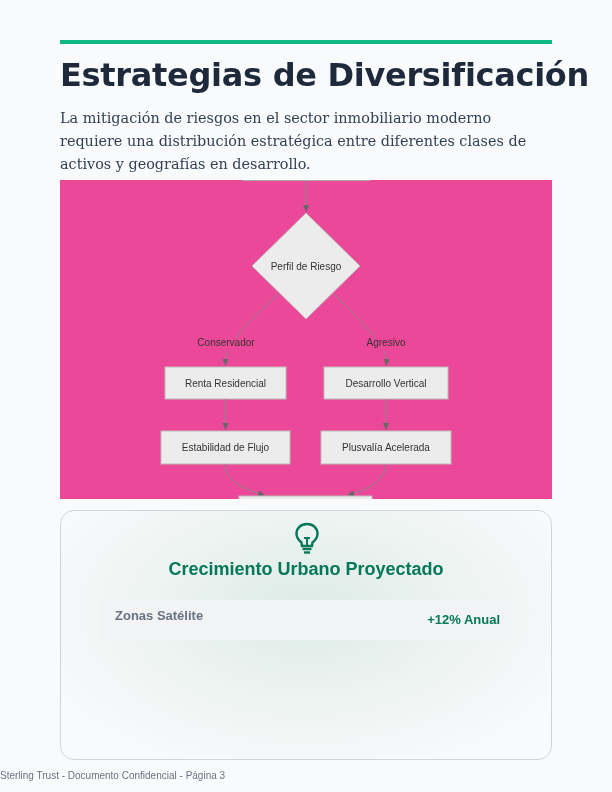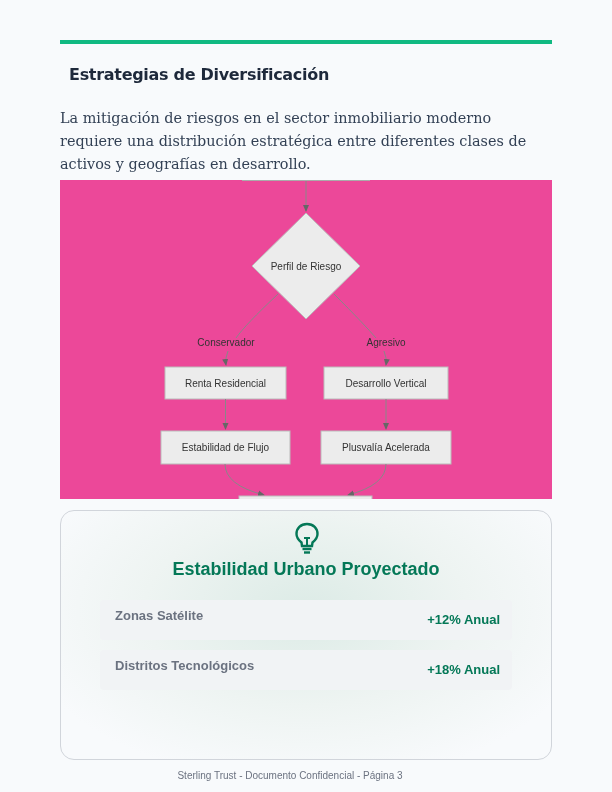--- a/index.html
+++ b/index.html
@@ -1,30 +1,30 @@
 <!DOCTYPE html>
 <html><head>
 <meta charset="utf-8">
 <style>
   html, body { margin:0; padding:0; }
   body { width:612px; height:792px; background:#f8fafc; position:relative; overflow:hidden; font-family:"Liberation Sans", sans-serif; }
   .topbar { position:absolute; left:60px; top:40px; width:492px; height:4px; background:#10b981; }
-  .title { position:absolute; left:60px; top:56px; font-family:"DejaVu Sans", sans-serif; font-weight:bold; font-size:16px; color:#1e293b; letter-spacing:-0.3px; margin:9px; }
+  .title { position:absolute; left:60px; top:56px; font-family:"DejaVu Sans", sans-serif; font-weight:bold; font-size:32px; color:#1e293b; letter-spacing:-0.3px; margin:0; }
   .intro { position:absolute; left:60px; top:107px; width:495px; font-family:"DejaVu Serif", serif; font-size:14.4px; line-height:23px; color:#334155; margin:0; }
   .diagram { position:absolute; left:60px; top:180px; width:492px; height:319px; background:#ec4899; overflow:hidden; }
   .diagram svg { position:absolute; left:0; top:0; }
   .node-text { font-family:"Liberation Sans", sans-serif; font-size:10px; fill:#333; }
   .card { position:absolute; left:60px; top:510px; width:490px; height:248px; border:1px solid #d1d5db; border-radius:14px;
           background: radial-gradient(ellipse 60% 70% at 50% 40%, #dcebe6 0%, #eef4f2 55%, #f8fafc 100%); }
   .bulb { position:absolute; left:231px; top:10px; width:30px; height:34px; }
   .card-title { position:absolute; left:0; right:0; top:48px; text-align:center; font-family:"Liberation Sans", sans-serif; font-weight:bold; font-size:18px; color:#047857; }
   .row { position:absolute; left:39px; width:412px; height:40px; background:#f1f3f5; border-radius:4px; }
   .row .label { position:absolute; left:15px; top:8px; font-family:"Liberation Sans", sans-serif; font-weight:bold; font-size:13px; color:#6b7280; }
   .row .value { position:absolute; right:12px; top:12px; font-family:"Liberation Sans", sans-serif; font-weight:bold; font-size:13px; color:#047857;margin-left:44px; }
-  .footer { position:absolute; left:0; width:580px; top:770px; text-align:center; font-family:"Liberation Sans", sans-serif; font-size:10px; color:#6b7280; }
+  .footer { position:absolute; left:0; width:580px; top:770px; font-family:"Liberation Sans", sans-serif; font-size:10px; color:#6b7280; }
 </style>
 </head>
 <body>
 
 <div class="topbar"></div>
 <h1 class="title">Estrategias de Diversificación</h1>
 <p class="intro">La mitigación de riesgos en el sector inmobiliario moderno requiere una distribución estratégica entre diferentes clases de activos y geografías en desarrollo.</p>
 
 <div class="diagram">
   <svg width="492" height="319" viewBox="0 0 492 319" xmlns="http://www.w3.org/2000/svg">
@@ -76,25 +76,21 @@
 </div>
 
 <div class="card">
   <svg class="bulb" viewBox="0 0 30 34">
     <path d="M15,3 C8.5,3 4.5,7.5 4.5,13 C4.5,17 7,19.5 9.5,21.5 L10,25 L20,25 L20.5,21.5 C23,19.5 25.5,17 25.5,13 C25.5,7.5 21.5,3 15,3 Z" fill="none" stroke="#047857" stroke-width="2.4"></path>
     <line x1="12" y1="17" x2="18" y2="17" stroke="#047857" stroke-width="2"></line>
     <line x1="15" y1="17" x2="15" y2="24" stroke="#047857" stroke-width="2"></line>
     <line x1="10.5" y1="28" x2="19.5" y2="28" stroke="#047857" stroke-width="2.4"></line>
     <line x1="12" y1="31.5" x2="18" y2="31.5" stroke="#047857" stroke-width="2.4"></line>
   </svg>
-  <div class="card-title">Estabilidad Urbano Proyectado</div>
+  <div class="card-title">Crecimiento Urbano Proyectado</div>
 
   <div class="row" style="top:89px;">
     <span class="label">Zonas Satélite</span>
     <span class="value">+12% Anual</span>
-  </div>
-  <div class="row" style="top:139px;">
-    <span class="label">Distritos Tecnológicos</span>
-    <span class="value">+18% Anual</span>
   </div>
 </div>
 
 <div class="footer">Sterling Trust - Documento Confidencial - Página 3</div>
 
 </body></html>

